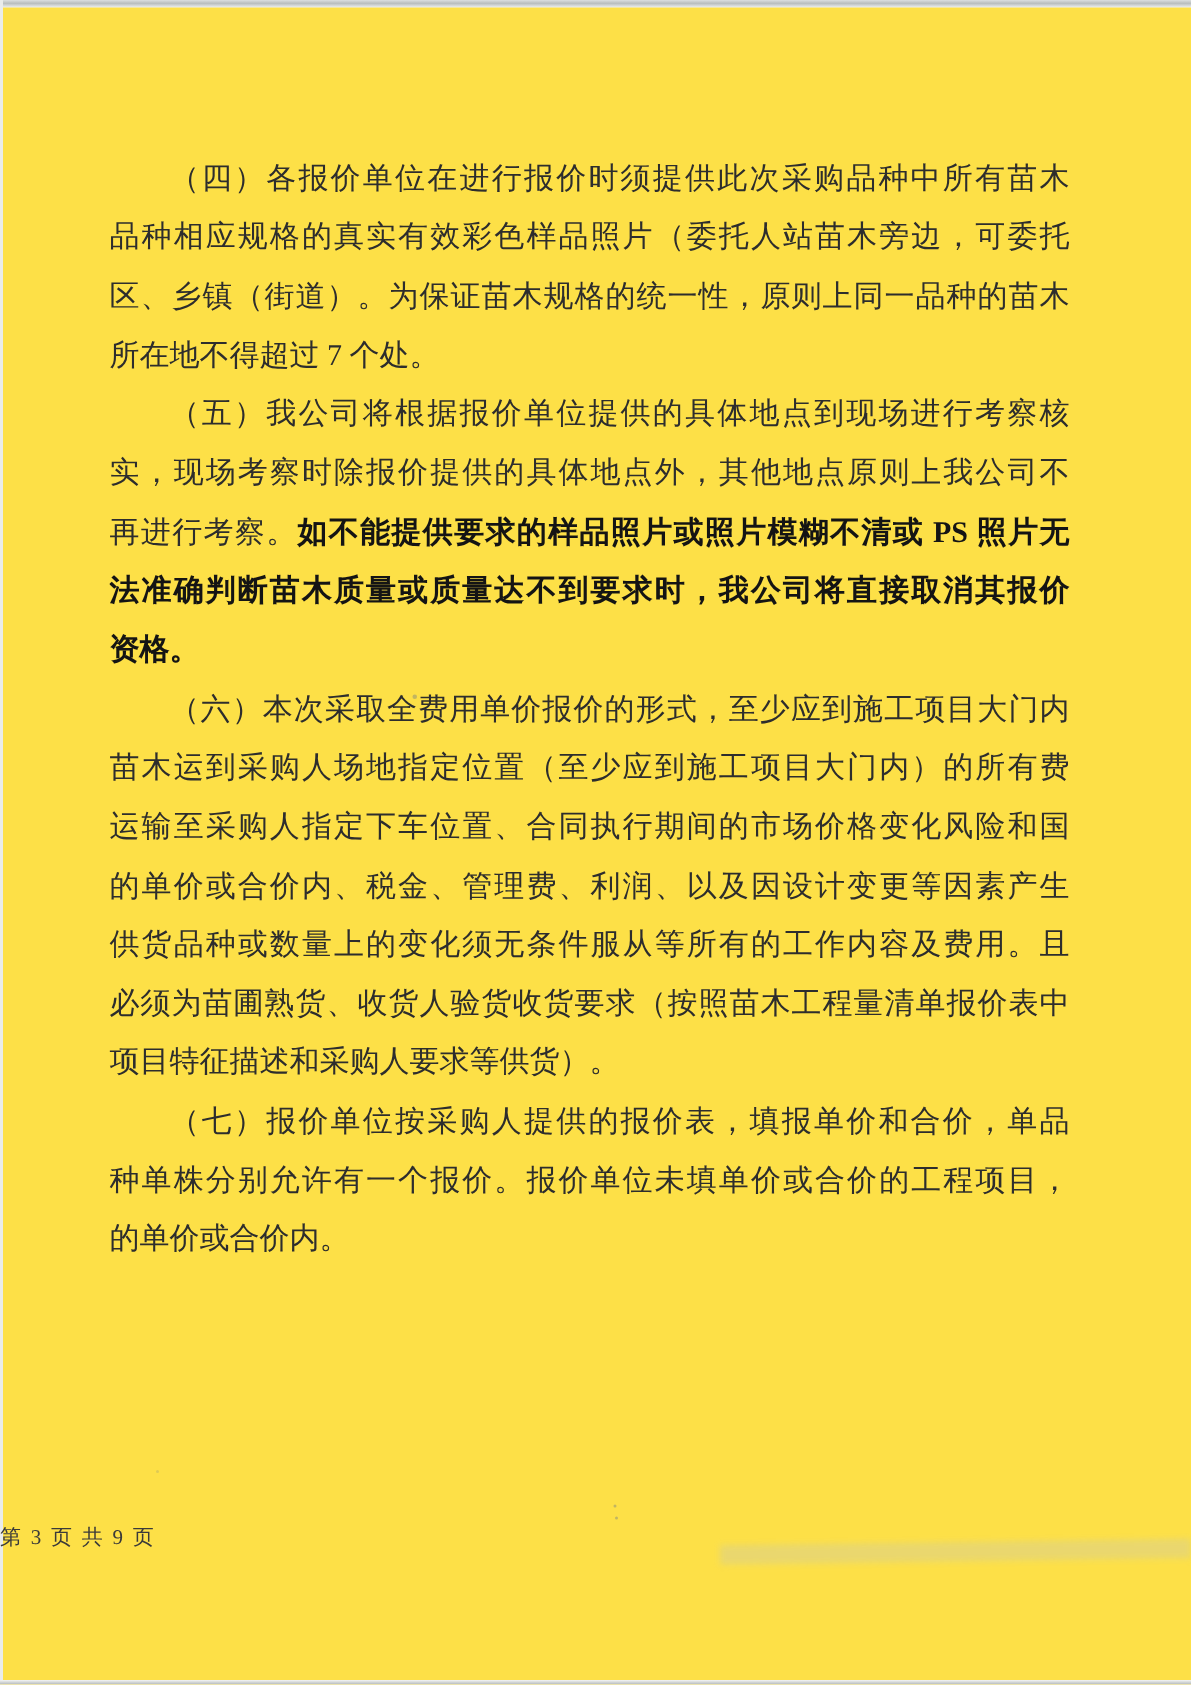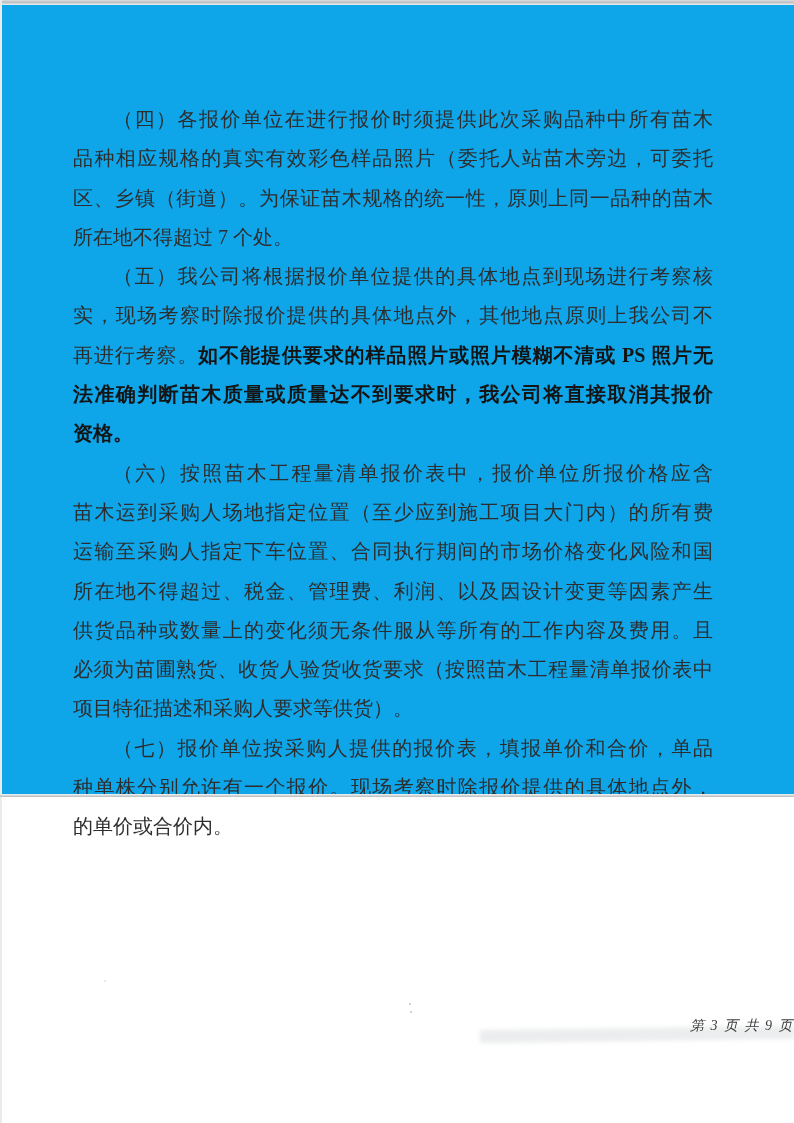--- a/index.html
+++ b/index.html
@@ -6,22 +6,22 @@
     margin: 0;
     padding: 0;
     width: 794px;
     height: 1123px;
     overflow: hidden;
     background: #ffffff;
   }
   .page {
     position: relative;
     width: 794px;
-    height: 797px;
-    background: #0ea5e9;
+    height: 1123px;
+    background: #fde047;
     font-family: "Liberation Serif", "DejaVu Serif", serif;
   }
   
   .scan-edge-top {
     position: absolute;
     top: 0; left: 0;
     width: 794px; height: 5px;
     background: linear-gradient(#dcdfdf, #b9bebe 45%, #eef0f0);
   }
   .scan-edge-left {
@@ -77,22 +77,21 @@
   .para .line:last-child  { text-align-last: left; }
   .run.bold {
     font-weight: 700;
     color: #141414;
   }
   .footer {
     position: absolute;
     top: 1016px;
     left: 0;
     width: 794px;
-    text-align: right;
-    font-style: italic;
+    text-align: left;
   }
   .footer span {
     font-size: 14px;
     letter-spacing: 1.5px;
     color: #3a3a3a;
   }
 </style>
 </head>
 <body>
 
@@ -108,31 +107,31 @@
         <div class="line"><span class="run">所在地不得超过 7 个处。</span></div>
       </div>
       <div class="para">
         <div class="line"><span class="run">（五）我公司将根据报价单位提供的具体地点到现场进行考察核</span></div>
         <div class="line"><span class="run">实，现场考察时除报价提供的具体地点外，其他地点原则上我公司不</span></div>
         <div class="line"><span class="run">再进行考察。</span><span class="run bold">如不能提供要求的样品照片或照片模糊不清或 PS 照片无</span></div>
         <div class="line"><span class="run bold">法准确判断苗木质量或质量达不到要求时，我公司将直接取消其报价</span></div>
         <div class="line"><span class="run bold">资格。</span></div>
       </div>
       <div class="para">
-        <div class="line"><span class="run">（六）按照苗木工程量清单报价表中，报价单位所报价格应含</span></div>
+        <div class="line"><span class="run">（六）本次采取全费用单价报价的形式，至少应到施工项目大门内</span></div>
         <div class="line"><span class="run">苗木运到采购人场地指定位置（至少应到施工项目大门内）的所有费</span></div>
         <div class="line"><span class="run">运输至采购人指定下车位置、合同执行期间的市场价格变化风险和国</span></div>
-        <div class="line"><span class="run">所在地不得超过、税金、管理费、利润、以及因设计变更等因素产生</span></div>
+        <div class="line"><span class="run">的单价或合价内、税金、管理费、利润、以及因设计变更等因素产生</span></div>
         <div class="line"><span class="run">供货品种或数量上的变化须无条件服从等所有的工作内容及费用。且</span></div>
         <div class="line"><span class="run">必须为苗圃熟货、收货人验货收货要求（按照苗木工程量清单报价表中</span></div>
         <div class="line"><span class="run">项目特征描述和采购人要求等供货）。</span></div>
       </div>
       <div class="para">
         <div class="line"><span class="run">（七）报价单位按采购人提供的报价表，填报单价和合价，单品</span></div>
-        <div class="line"><span class="run">种单株分别允许有一个报价。现场考察时除报价提供的具体地点外，</span></div>
+        <div class="line"><span class="run">种单株分别允许有一个报价。报价单位未填单价或合价的工程项目，</span></div>
         <div class="line"><span class="run">的单价或合价内。</span></div>
       </div>
     </main>
 
   <div class="smudge"></div>
   <div class="speck s1"></div>
   <div class="speck s2"></div>
   <div class="speck s3"></div>
   <div class="speck s4"></div>
 

